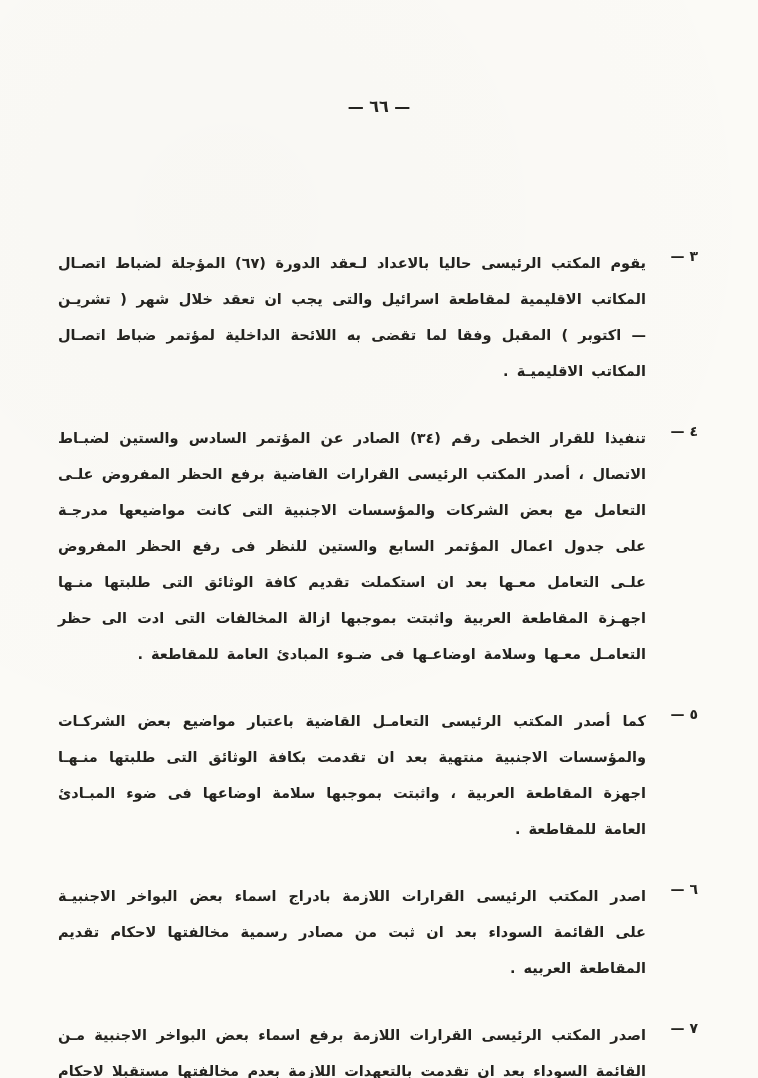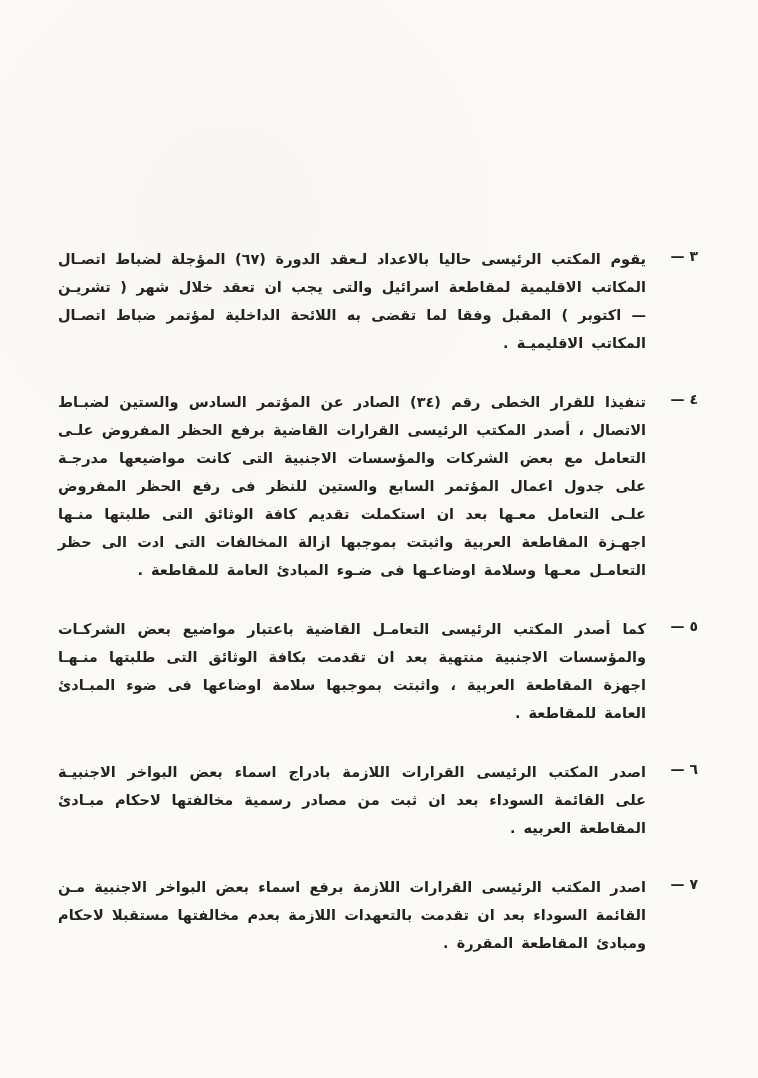--- a/index.html
+++ b/index.html
@@ -46,52 +46,53 @@
     font-size: 14px;
     font-weight: 700;
     padding-top: 3px;
     white-space: nowrap;
     letter-spacing: 2px;
   }
   .para-text {
     flex: 1;
     font-size: 14.5px;
     font-weight: 700;
-    line-height: 28px;
+    line-height: 36px;
     text-align: justify;
     text-align-last: right;
     word-spacing: 3px;
   }
 </style>
 </head>
 <body>
 
 <div class="page">
 
+  <div class="page-number">— ٦٦ —</div>
 
   <div class="content">
 
     <div class="para">
       <div class="para-marker">٣ —</div>
       <div class="para-text">يقوم المكتب الرئيسى حاليا بالاعداد لـعقد الدورة (٦٧) المؤجلة لضباط اتصـال المكاتب الاقليمية لمقاطعة اسرائيل والتى يجب ان تعقد خلال شهر ( تشريـن — اكتوبر ) المقبل وفقا لما تقضى به اللائحة الداخلية لمؤتمر ضباط اتصـال المكاتب الاقليميـة .</div>
     </div>
 
     <div class="para">
       <div class="para-marker">٤ —</div>
       <div class="para-text">تنفيذا للقرار الخطى رقم (٣٤) الصادر عن المؤتمر السادس والستين لضبـاط الاتصال ، أصدر المكتب الرئيسى القرارات القاضية برفع الحظر المفروض علـى التعامل مع بعض الشركات والمؤسسات الاجنبية التى كانت مواضيعها مدرجـة على جدول اعمال المؤتمر السابع والستين للنظر فى رفع الحظر المفروض علـى التعامل معـها بعد ان استكملت تقديم كافة الوثائق التى طلبتها منـها اجهـزة المقاطعة العربية واثبتت بموجبها ازالة المخالفات التى ادت الى حظر التعامـل معـها وسلامة اوضاعـها فى ضـوء المبادئ العامة للمقاطعة .</div>
     </div>
 
     <div class="para">
       <div class="para-marker">٥ —</div>
       <div class="para-text">كما أصدر المكتب الرئيسى التعامـل القاضية باعتبار مواضيع بعض الشركـات والمؤسسات الاجنبية منتهية بعد ان تقدمت بكافة الوثائق التى طلبتها منـهـا اجهزة المقاطعة العربية ، واثبتت بموجبها سلامة اوضاعها فى ضوء المبـادئ العامة للمقاطعة .</div>
     </div>
 
     <div class="para">
       <div class="para-marker">٦ —</div>
-      <div class="para-text">اصدر المكتب الرئيسى القرارات اللازمة بادراج اسماء بعض البواخر الاجنبيـة على القائمة السوداء بعد ان ثبت من مصادر رسمية مخالفتها لاحكام مبـادئ المقاطعة العربيه .</div>
+      <div class="para-text">اصدر المكتب الرئيسى القرارات اللازمة بادراج اسماء بعض البواخر الاجنبيـة على القائمة السوداء بعد ان ثبت من مصادر رسمية مخالفتها لاحكام تقديم المقاطعة العربيه .</div>
     </div>
 
     <div class="para">
       <div class="para-marker">٧ —</div>
       <div class="para-text">اصدر المكتب الرئيسى القرارات اللازمة برفع اسماء بعض البواخر الاجنبية مـن القائمة السوداء بعد ان تقدمت بالتعهدات اللازمة بعدم مخالفتها مستقبلا لاحكام ومبادئ المقاطعة المقررة .</div>
     </div>
 
   </div>
 </div>
 

